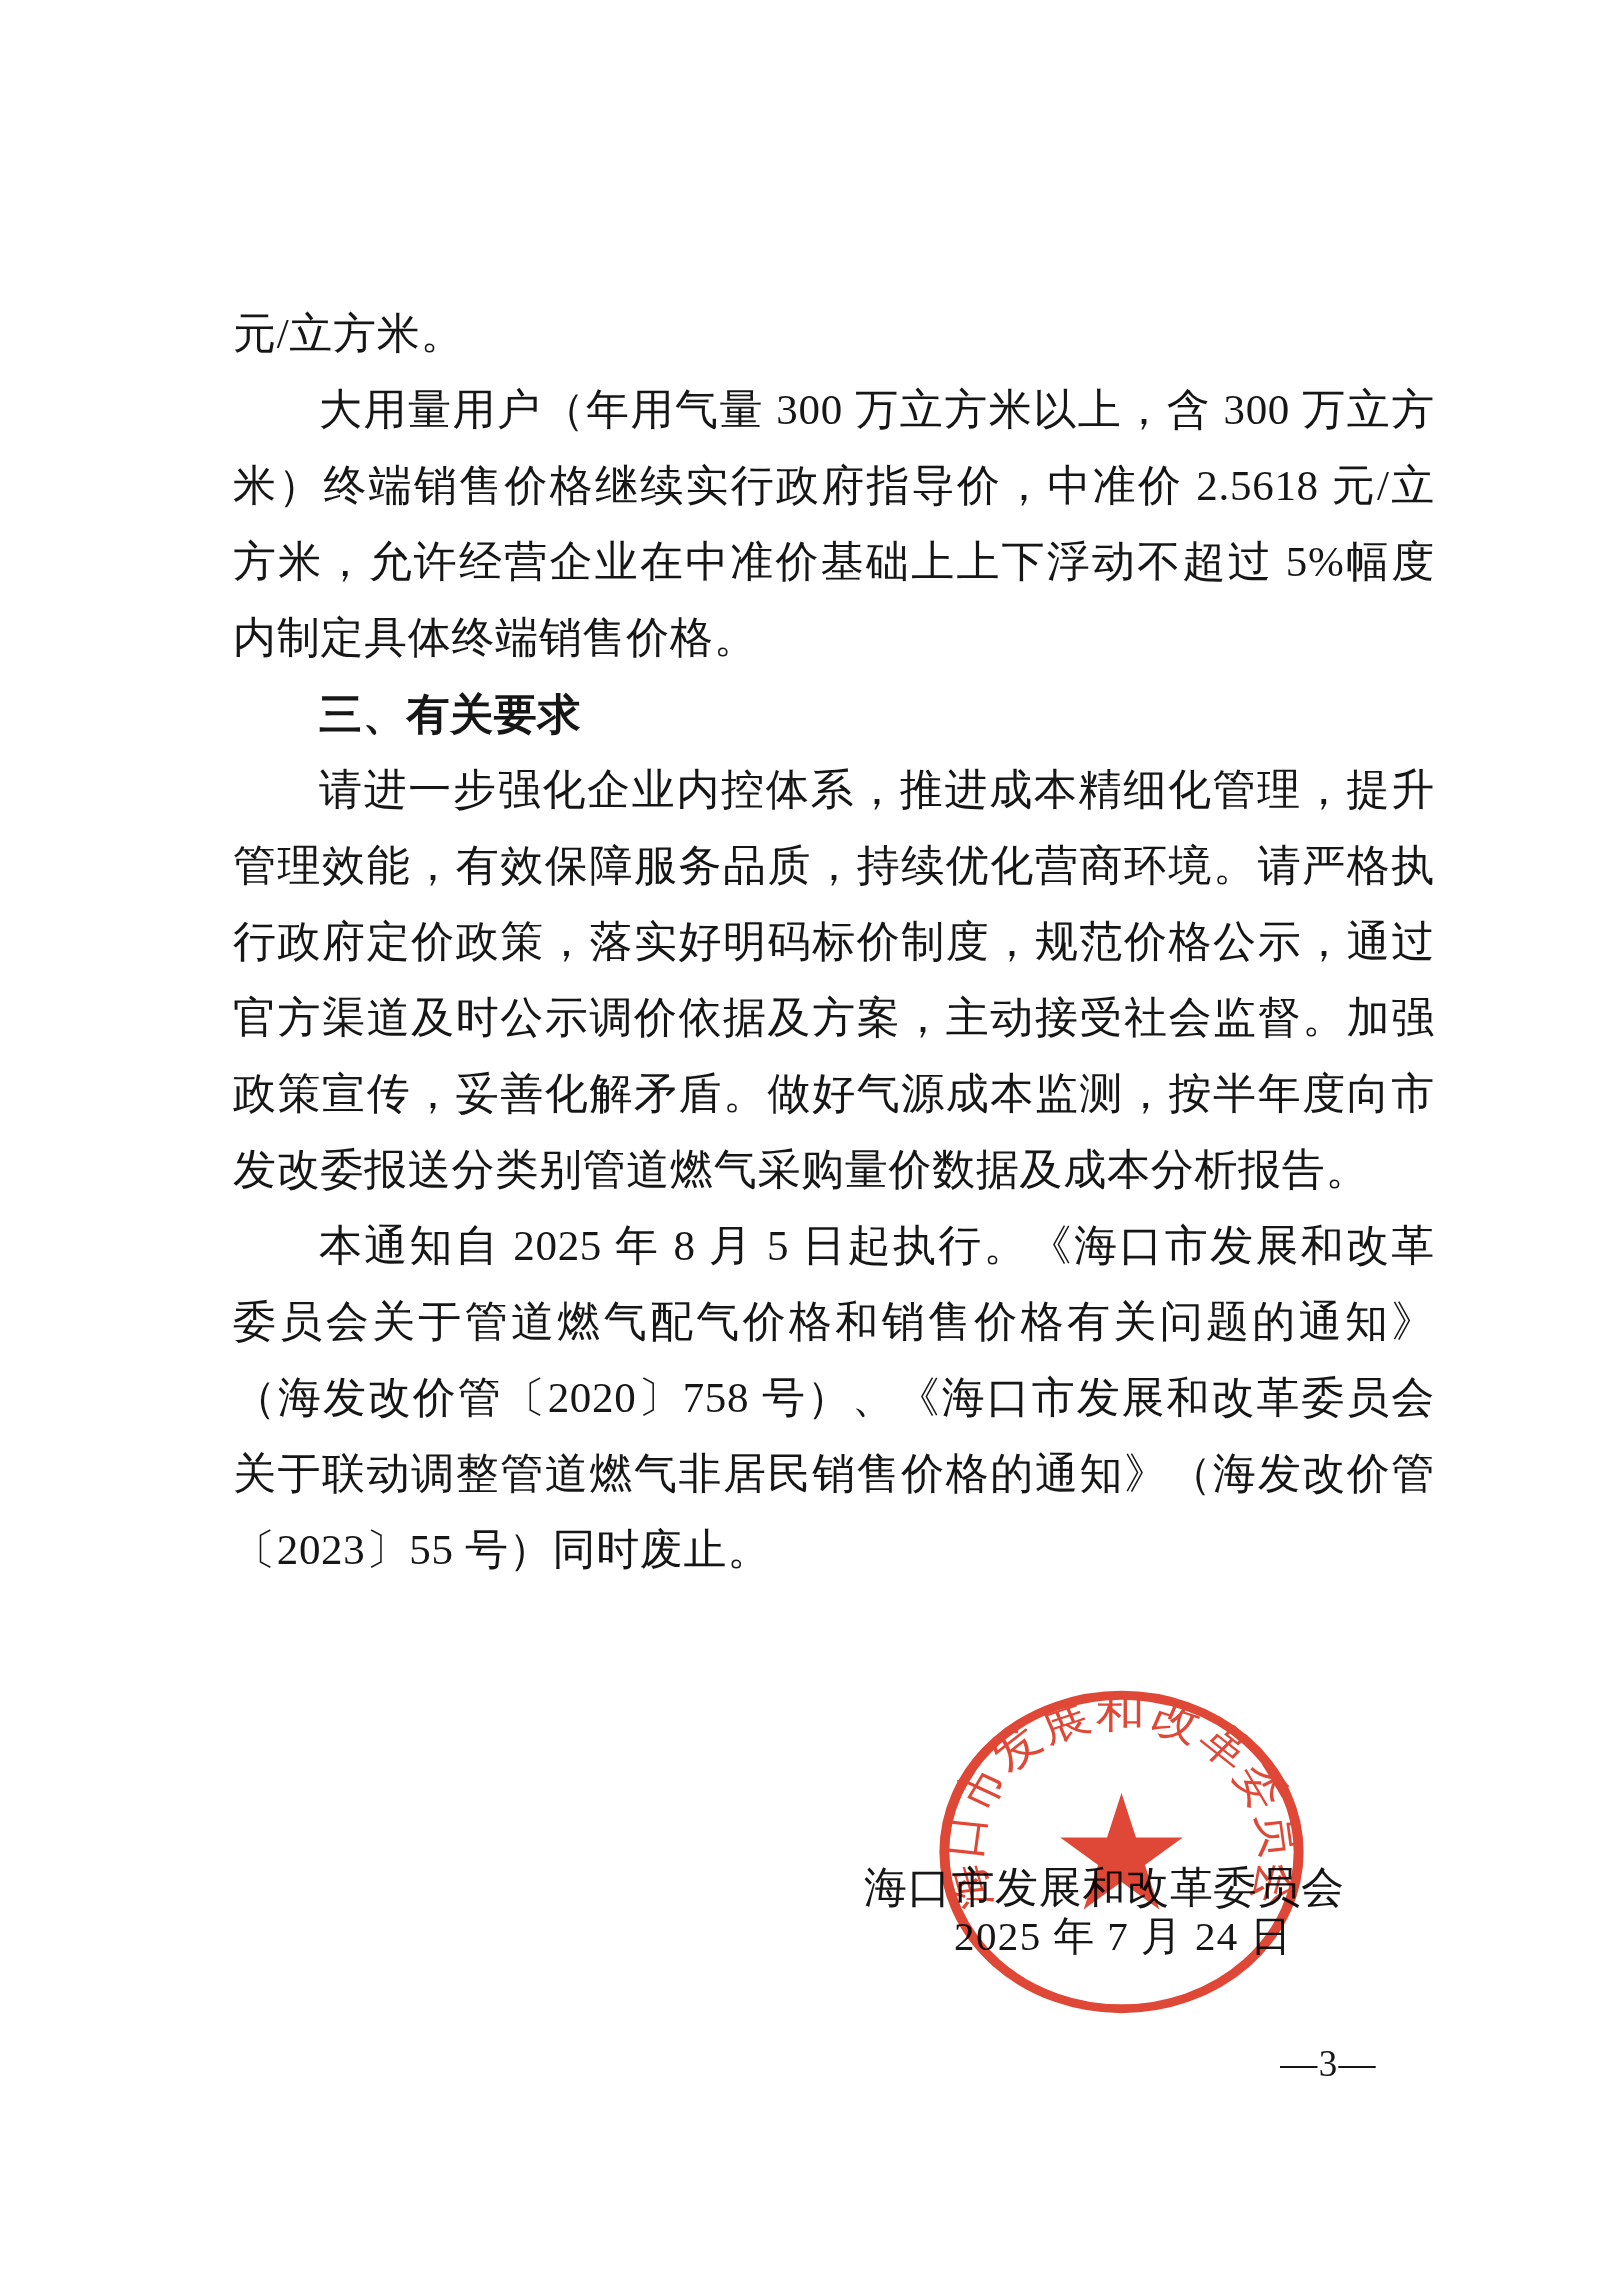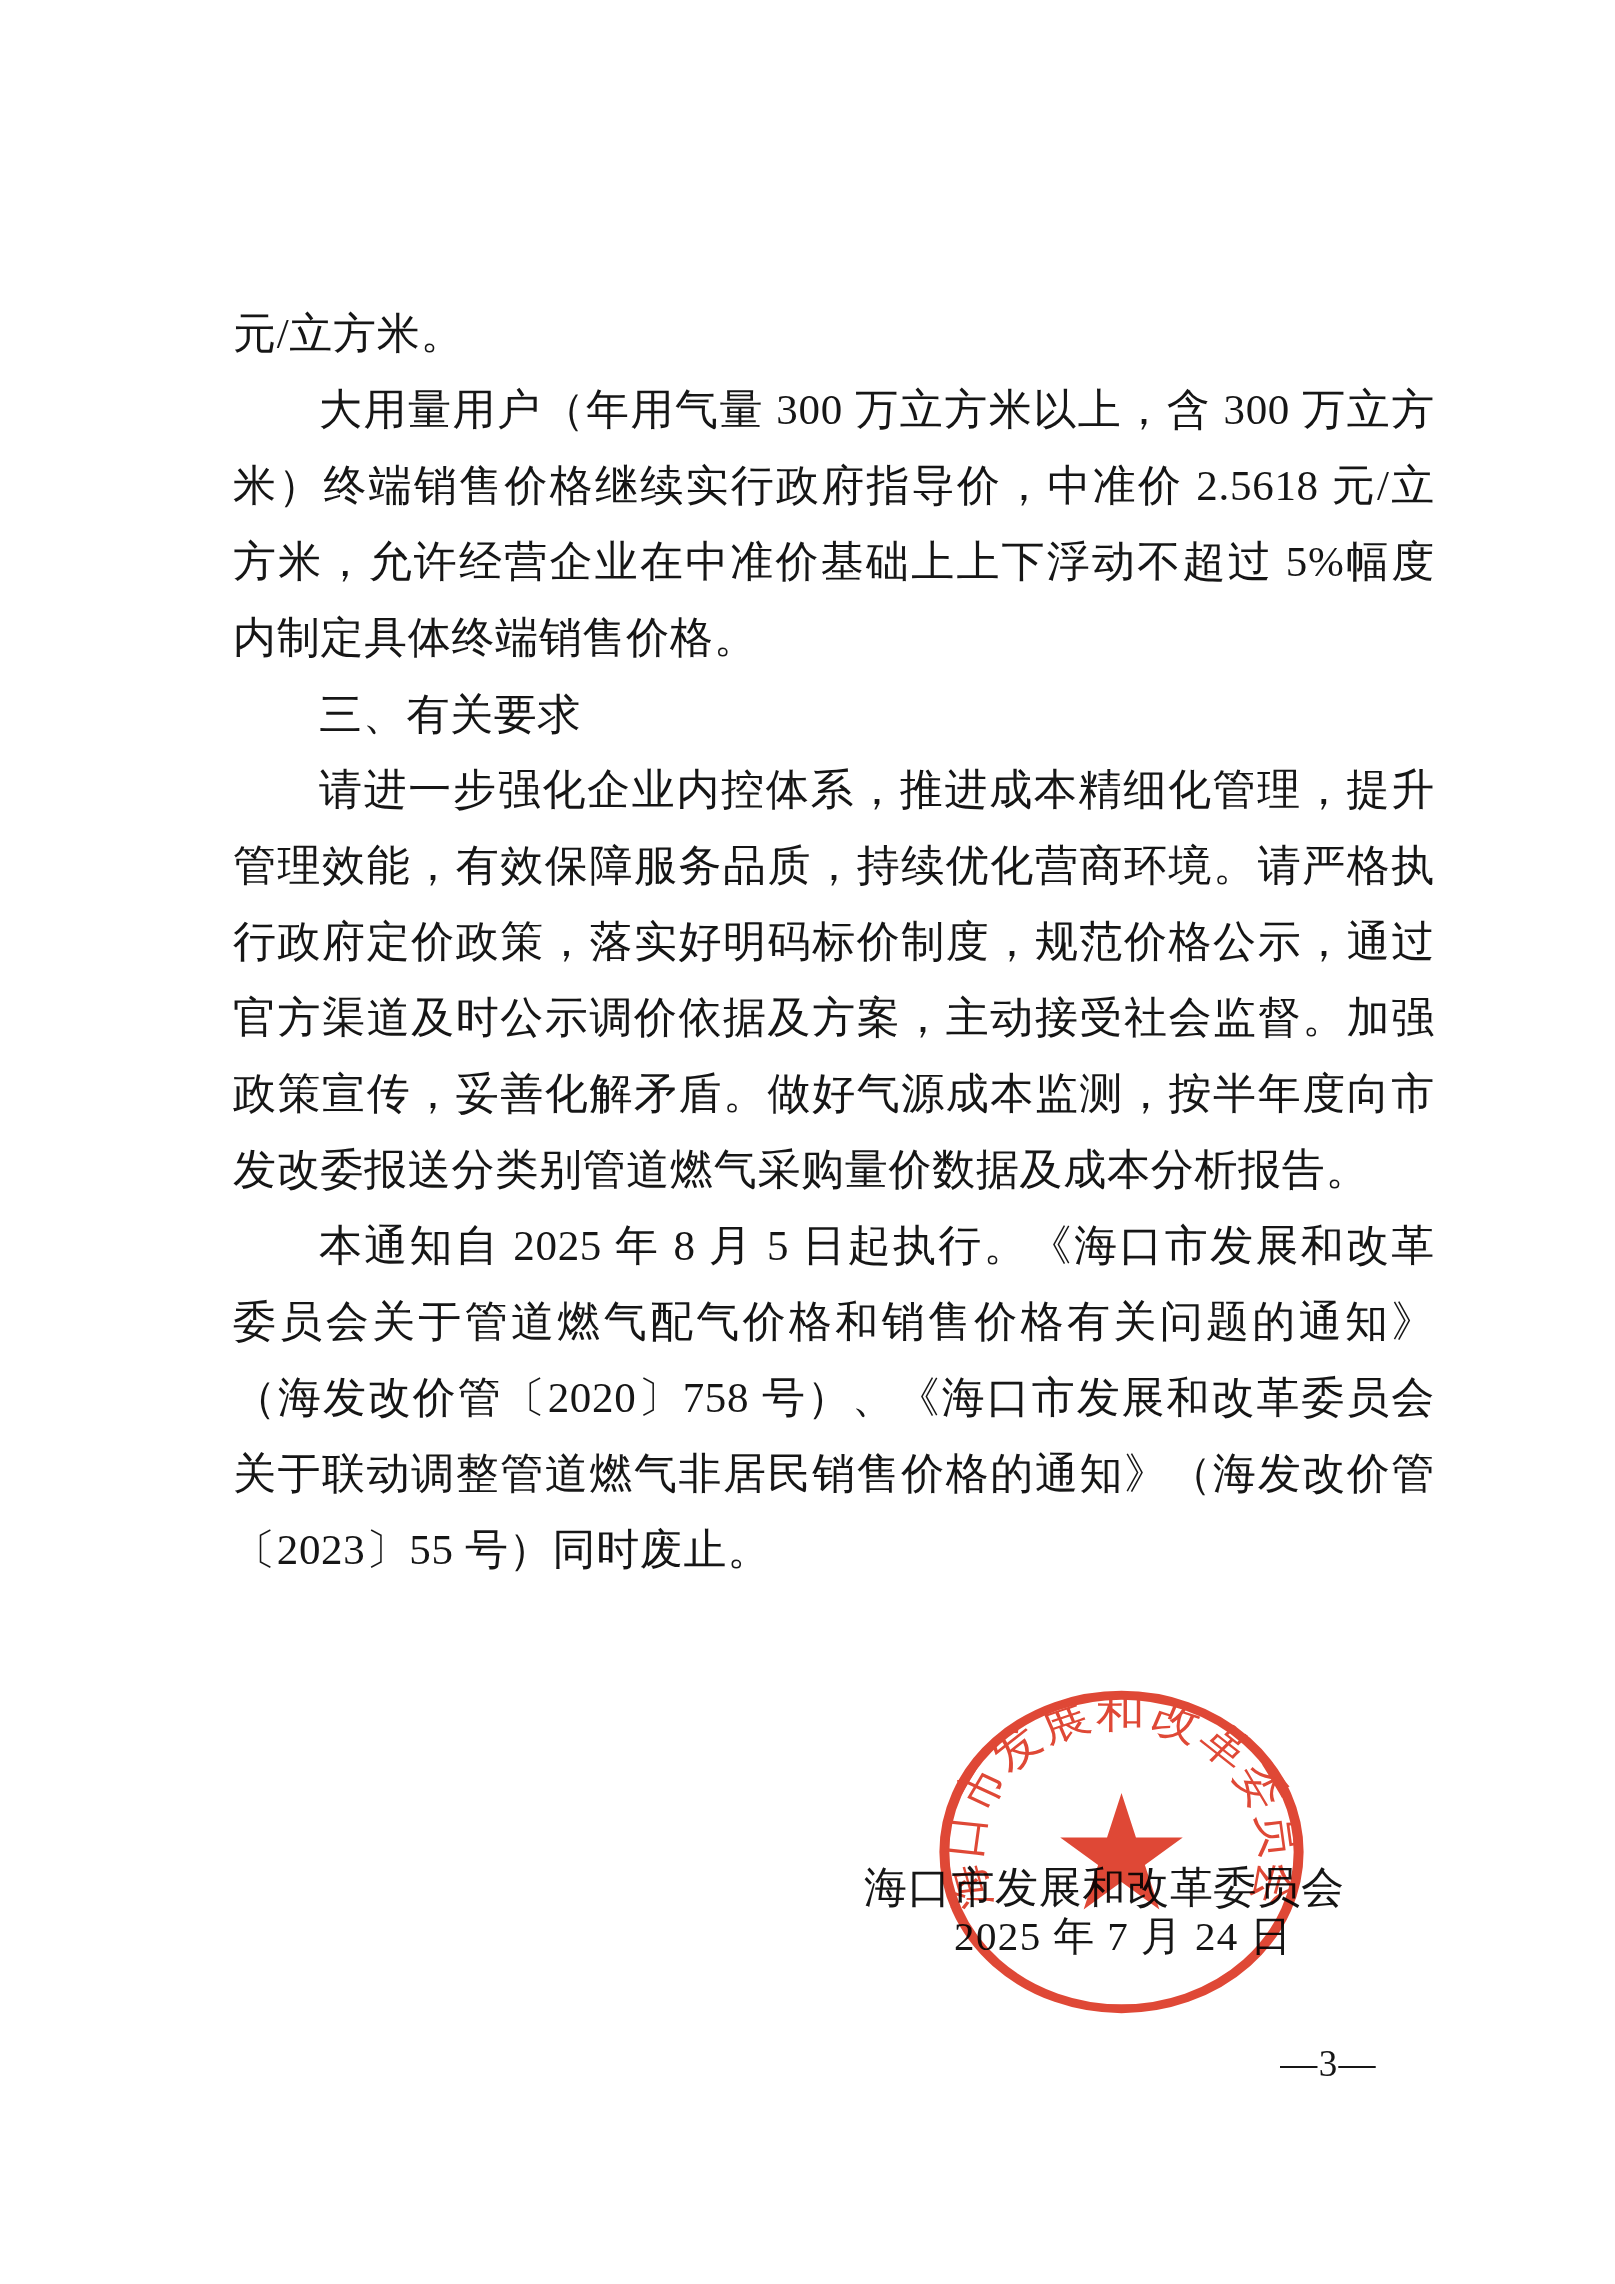--- a/index.html
+++ b/index.html
@@ -23,21 +23,21 @@
     font-size:43px;
     line-height:76px;
     text-align:justify;
     text-justify:inter-ideograph;
     letter-spacing:0.7px;
   }
   .body-para{ text-indent:2em; }
   .body-para.no-indent{ text-indent:0; }
   .heading-para{
     text-indent:2em;
-    font-weight:normal;
+    font-weight:bold;
     font-family:"Liberation Sans","DejaVu Sans",sans-serif;
     letter-spacing:1.4px;
   }
   .signature{
     position:absolute;
     left:864px;top:1859px;
     font-size:43px;
     white-space:nowrap;
     letter-spacing:0.7px;
   }

